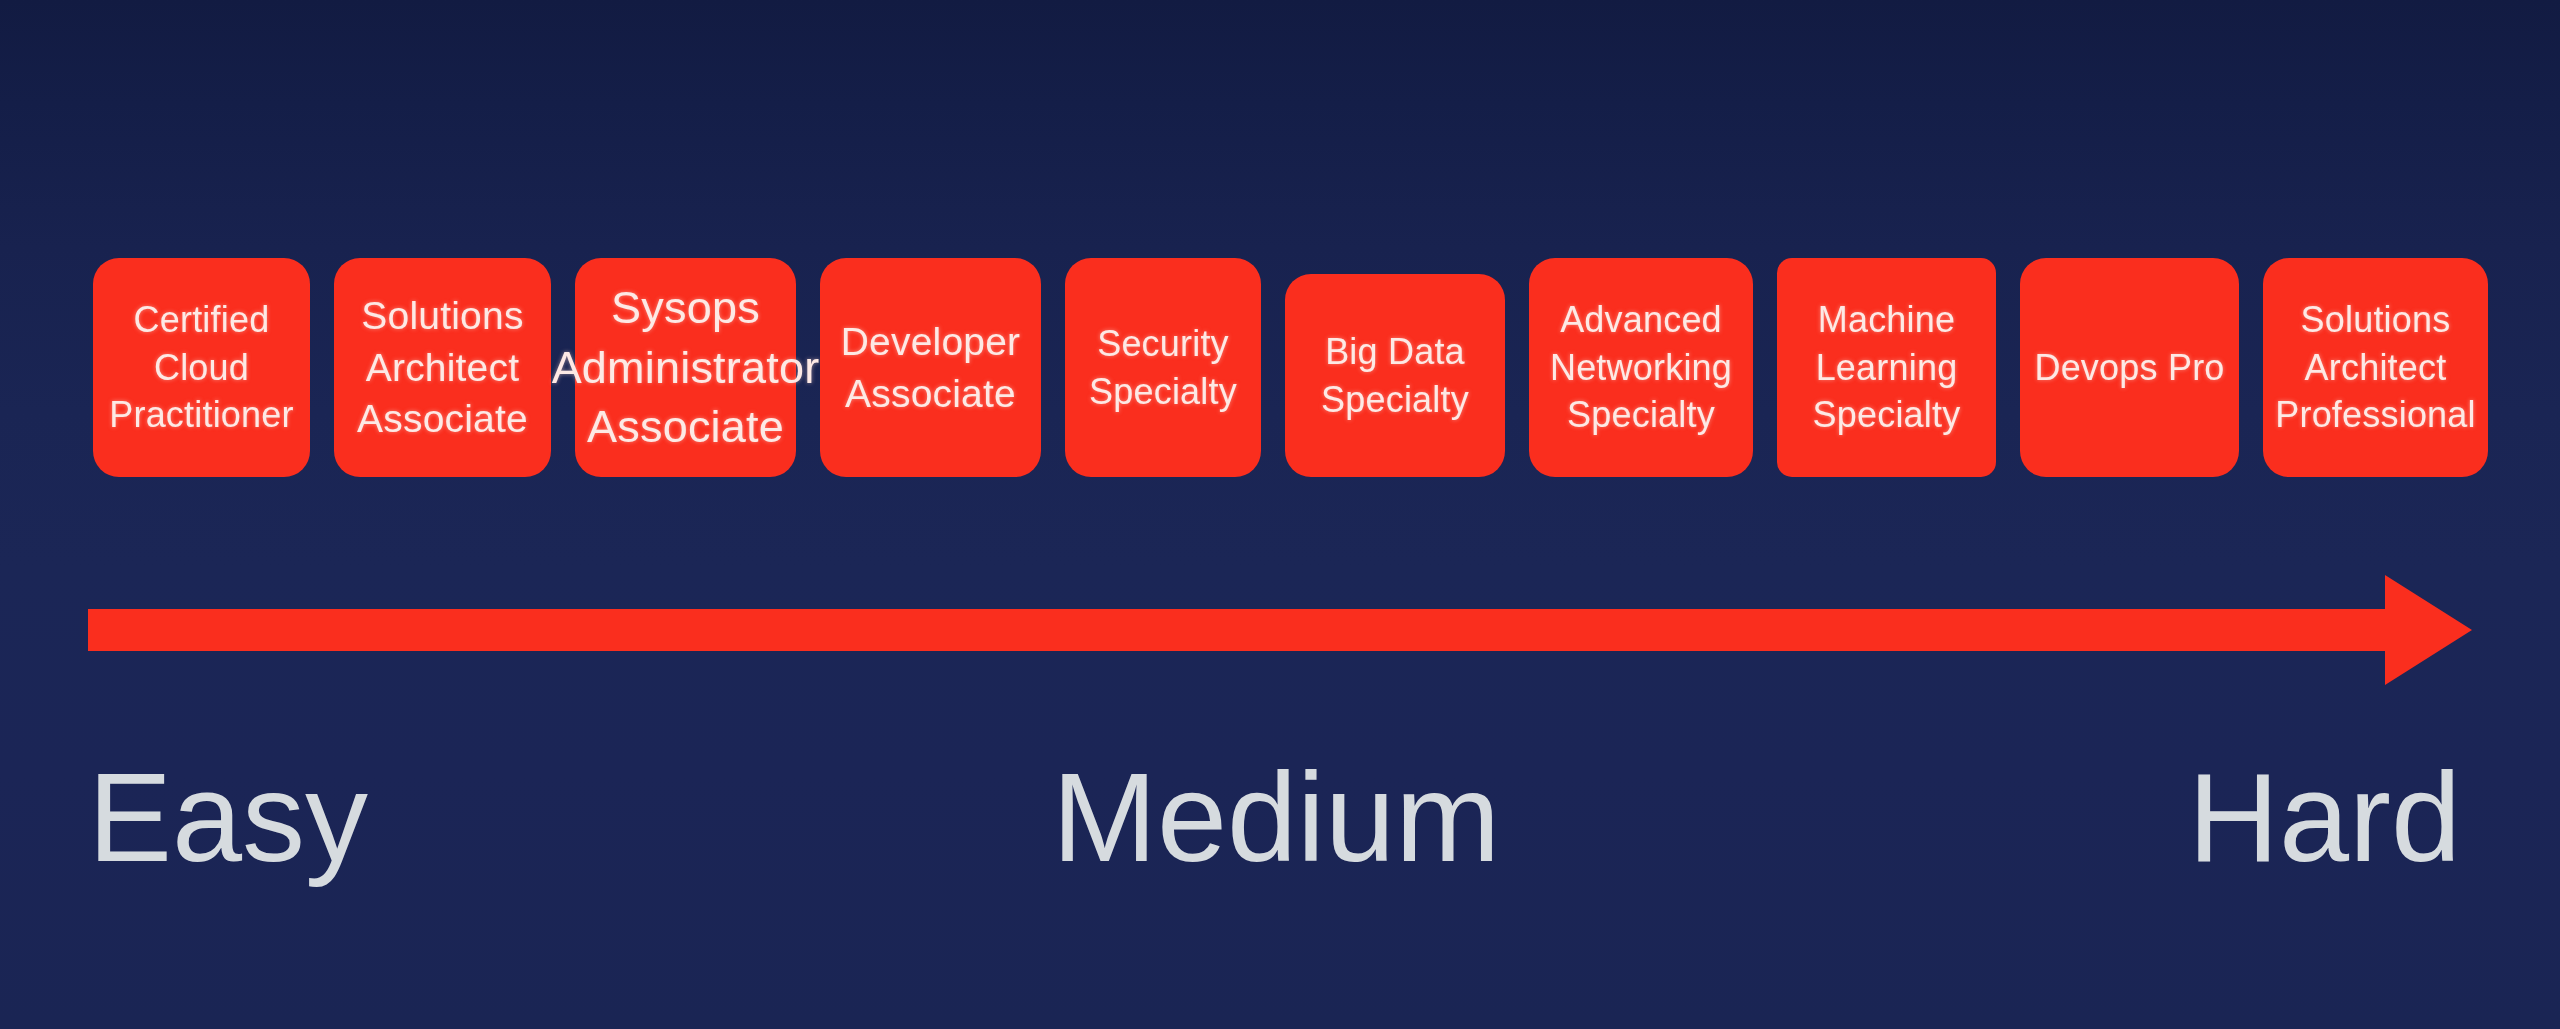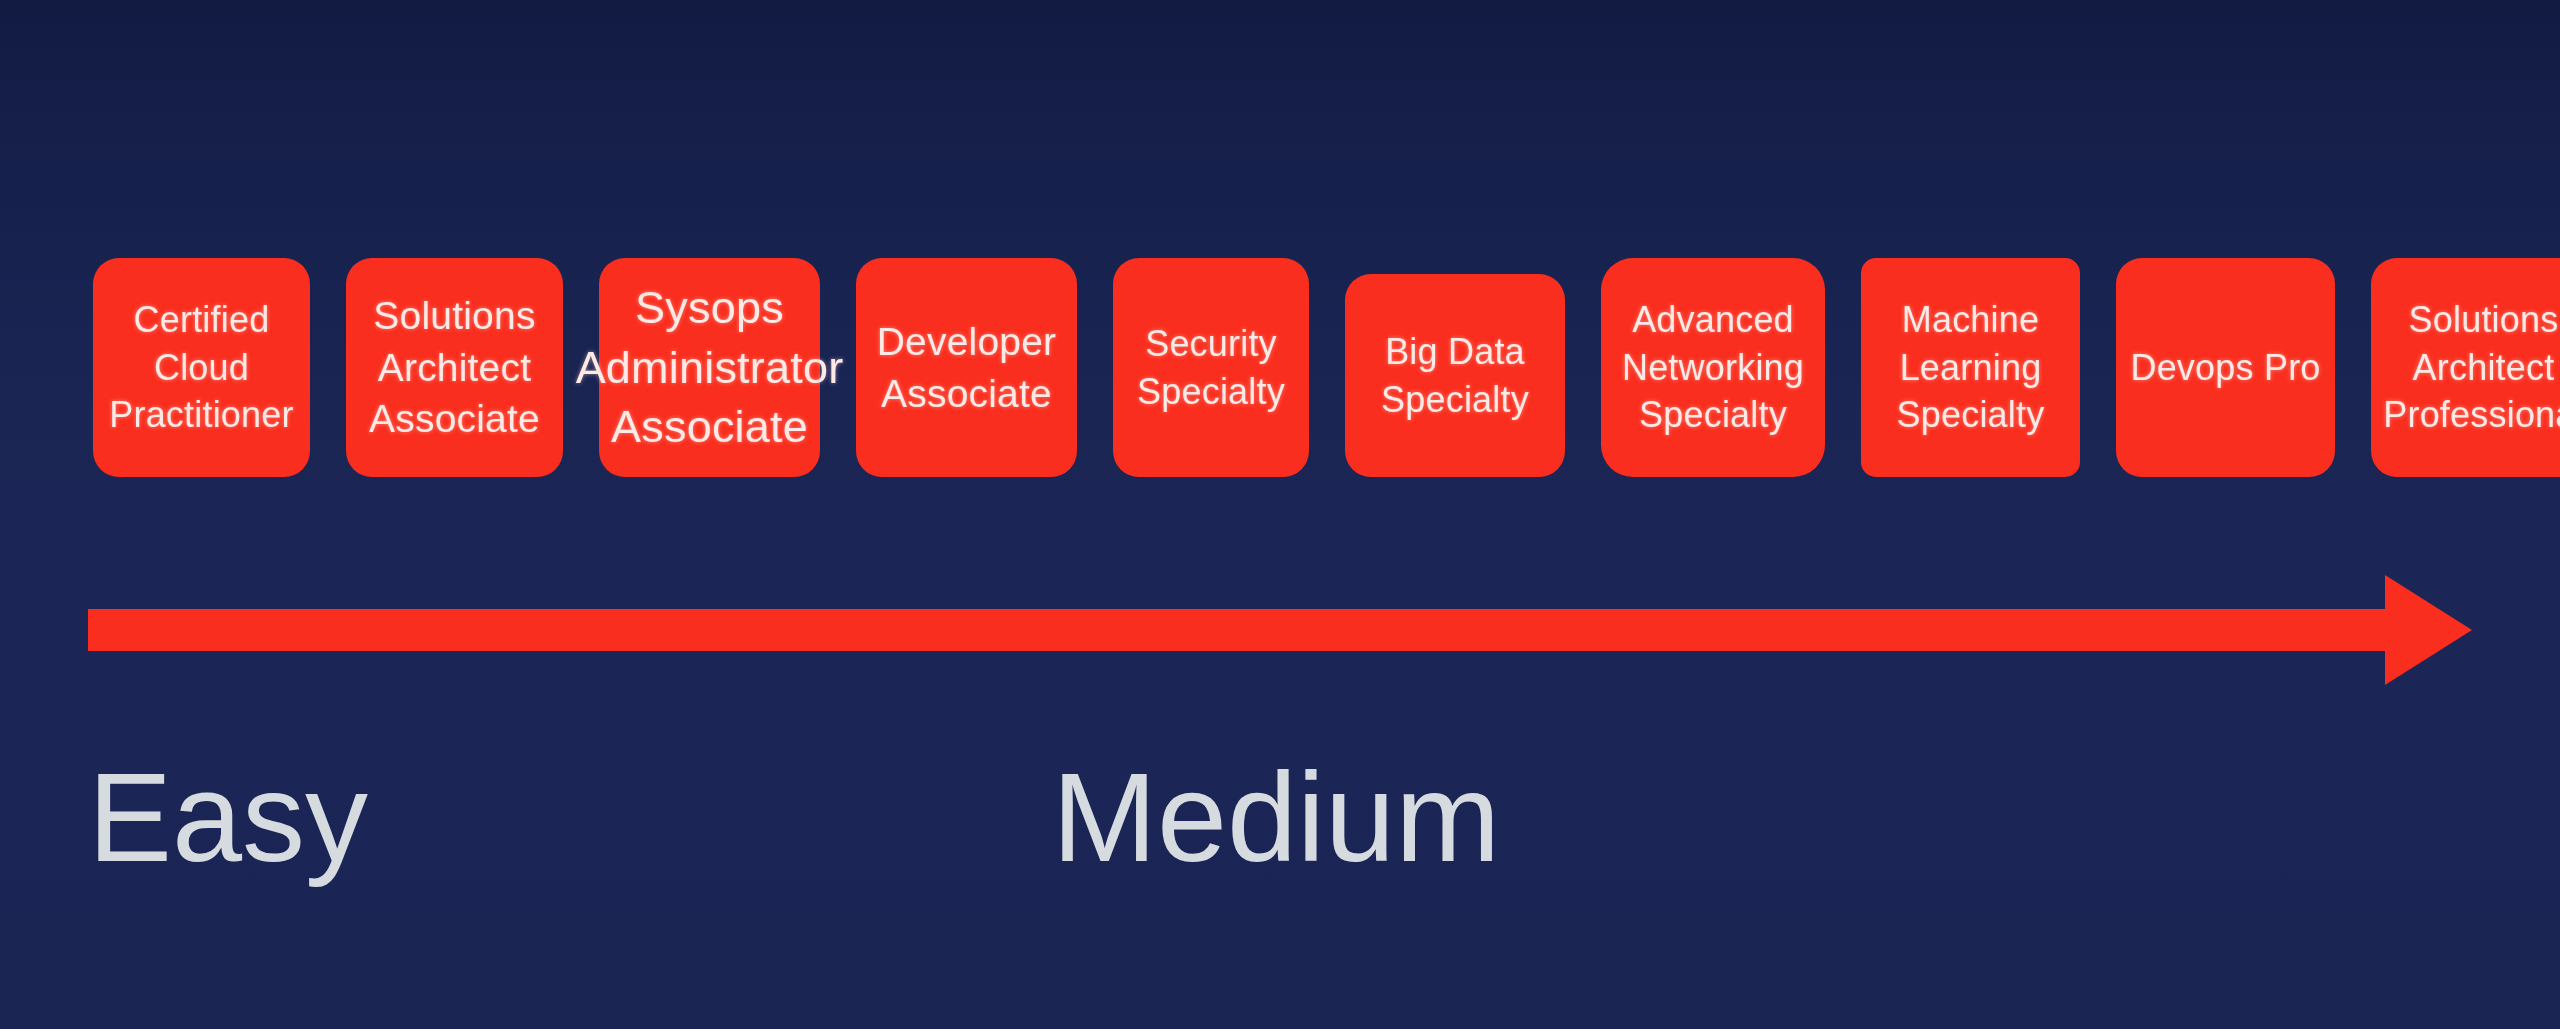--- a/index.html
+++ b/index.html
@@ -30,21 +30,21 @@
 
   
   .cert-row {
     position: absolute;
     left: 93px;
     top: 258px;
     width: 2385px;
     height: 219px;
     display: flex;
     align-items: stretch;
-    gap: 36px;
+    gap: 24px;
   }
 
   .cert-card {
     position: relative;
     background: #fa2e1e;
     border-radius: 26px;
     display: flex;
     align-items: center;
     justify-content: center;
     text-align: center;
@@ -62,21 +62,21 @@
     white-space: pre-line;
   }
 
   
   .cert-card.w1  { width: 217px; }
   .cert-card.w2  { width: 217px; }
   .cert-card.w3  { width: 221px; }
   .cert-card.w4  { width: 221px; }
   .cert-card.w5  { width: 196px; }
   .cert-card.w6  { width: 220px; margin-top: 16px; }
-  .cert-card.w7  { width: 224px; border-radius: 32px; }
+  .cert-card.w7  { width: 224px; }
   .cert-card.w8  { width: 219px; border-radius: 15px; }
   .cert-card.w9  { width: 219px; }
   .cert-card.w10 { width: 225px; }
 
   .fs-sm   .cert-label { font-size: 45px; }
   .fs-md   .cert-label { font-size: 36px; }
   .fs-lg   .cert-label { font-size: 39px; }
 
   
   .arrow {
@@ -164,15 +164,16 @@
 
   <div class="arrow">
     <svg viewBox="0 0 2392 130" preserveAspectRatio="none">
       <path d="M 0 44 L 2297 44 L 2297 10 L 2384 65 L 2297 120 L 2297 86 L 0 86 Z" fill="#fa2e1e"></path>
     </svg>
   </div>
 
   <div class="difficulty-labels">
     <div class="difficulty-label easy">Easy</div>
     <div class="difficulty-label medium">Medium</div>
+    <div class="difficulty-label hard">Hard</div>
   </div>
 
 </div>
 
 </body></html>

